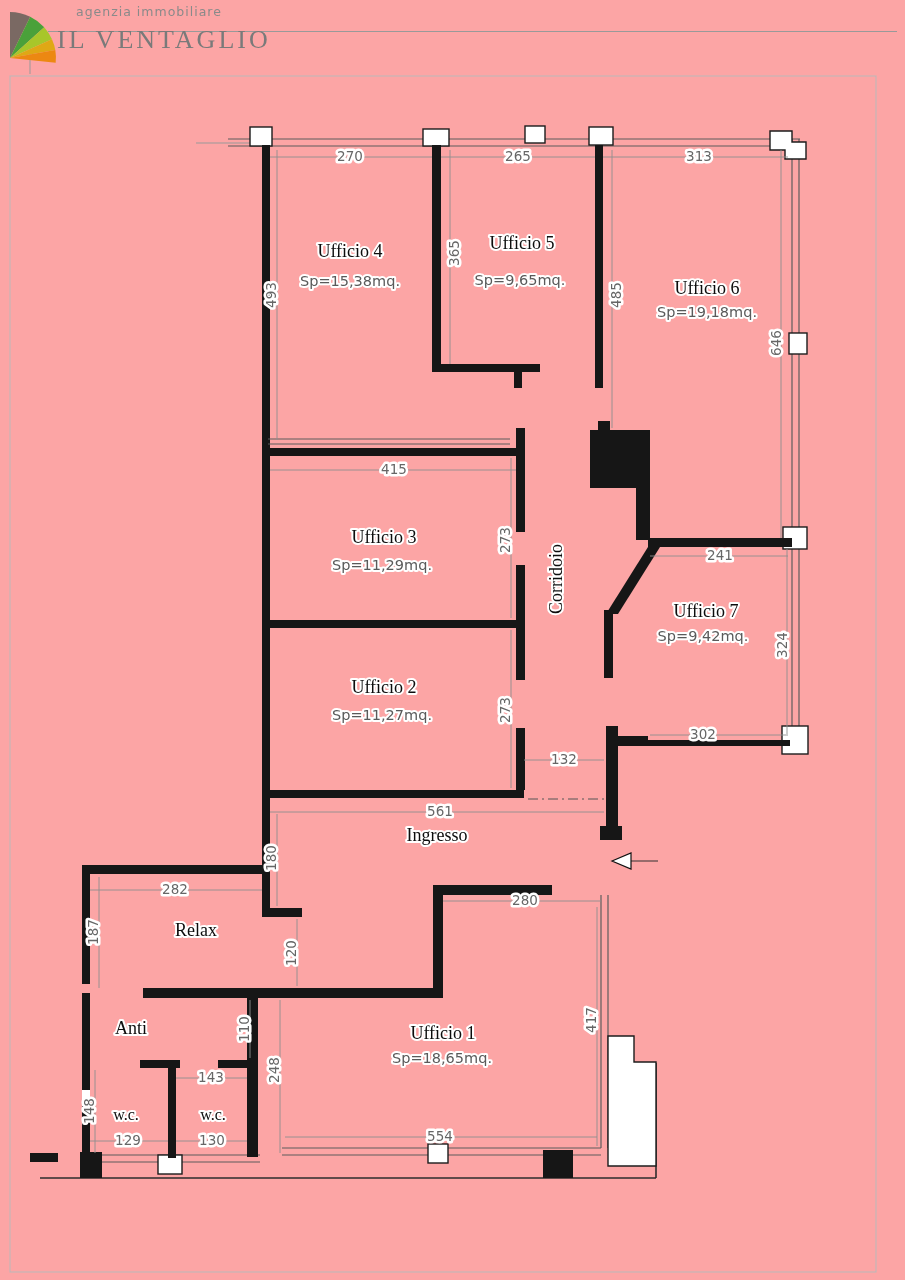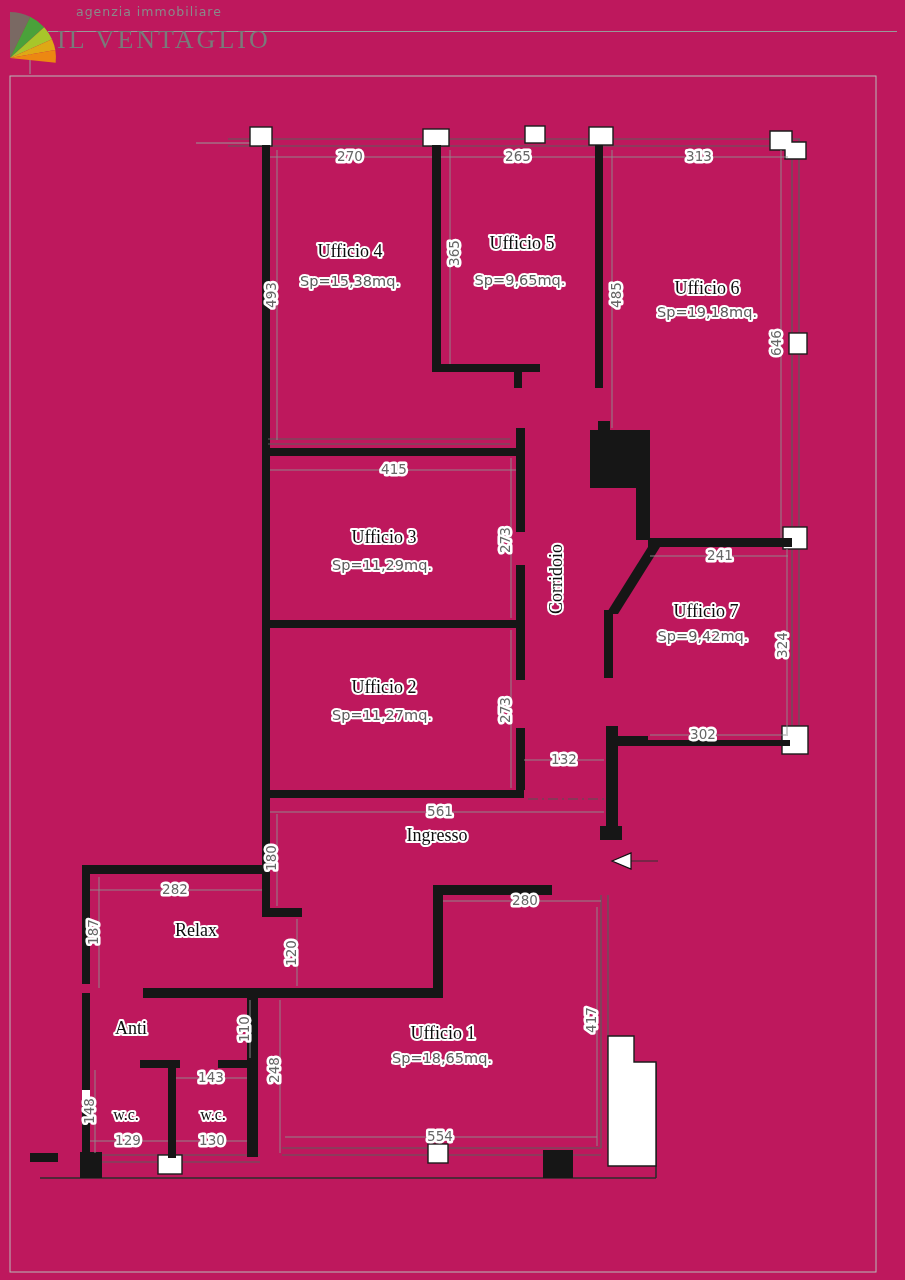--- a/index.html
+++ b/index.html
@@ -1,16 +1,16 @@
 <!DOCTYPE html>
 <html><head>
 <meta charset="utf-8">
 <style>
   html,body{margin:0;padding:0;background:#fff;}
-  .page{position:relative;width:905px;height:1280px;background:#be185d;overflow:hidden;
+  .page{position:relative;width:905px;height:1280px;background:#fca5a5;overflow:hidden;
         font-family:"DejaVu Sans",sans-serif;}
   svg{display:block;}
   .wall{fill:#161616;stroke:none;}
   .win{stroke:#5d5d5d;stroke-width:1.2;fill:none;}
   .outline{stroke:#2c2c2c;stroke-width:1.6;fill:none;}
   .post{fill:#ffffff;stroke:#1c1c1c;stroke-width:1.4;}
   .dim{stroke:#8f8f8f;stroke-width:0.9;fill:none;}
   .dimtxt{font:13.5px "DejaVu Sans",sans-serif;fill:#666666;text-anchor:middle;
           paint-order:stroke;stroke:#ffffff;stroke-width:5px;stroke-linejoin:round;}
   .room{font:18px "Liberation Serif",serif;fill:#0d0d0d;text-anchor:middle;

